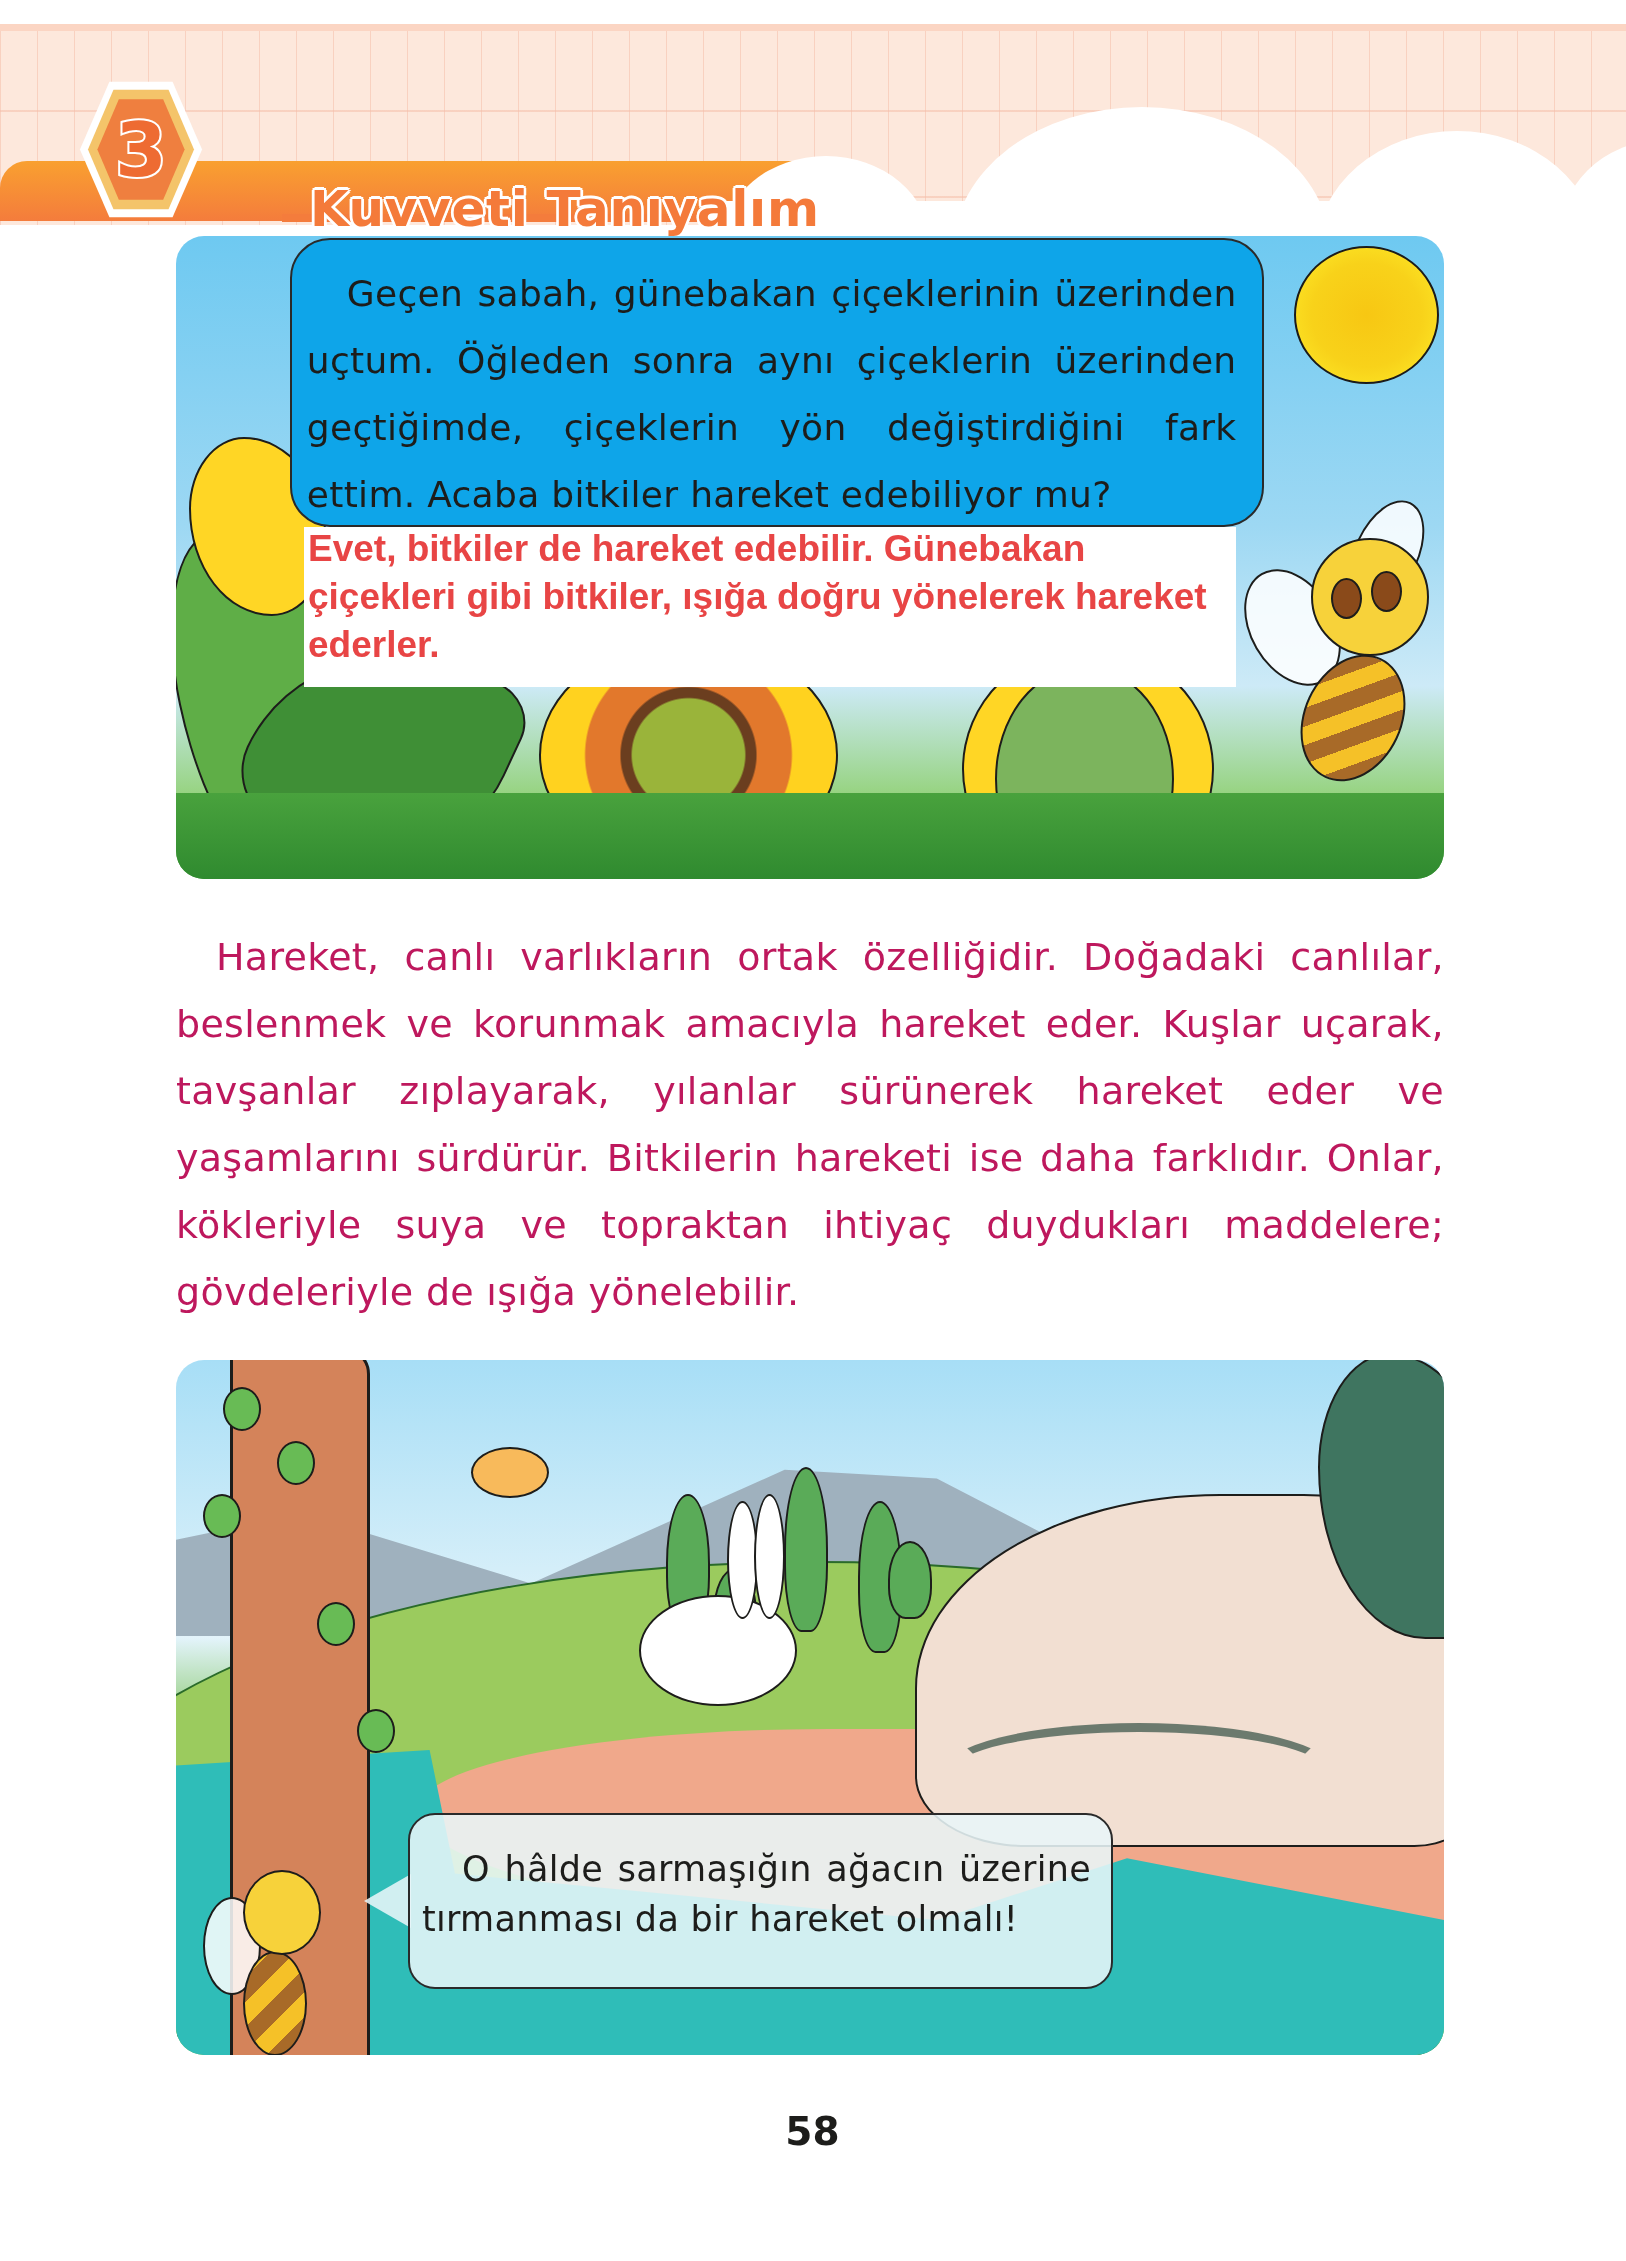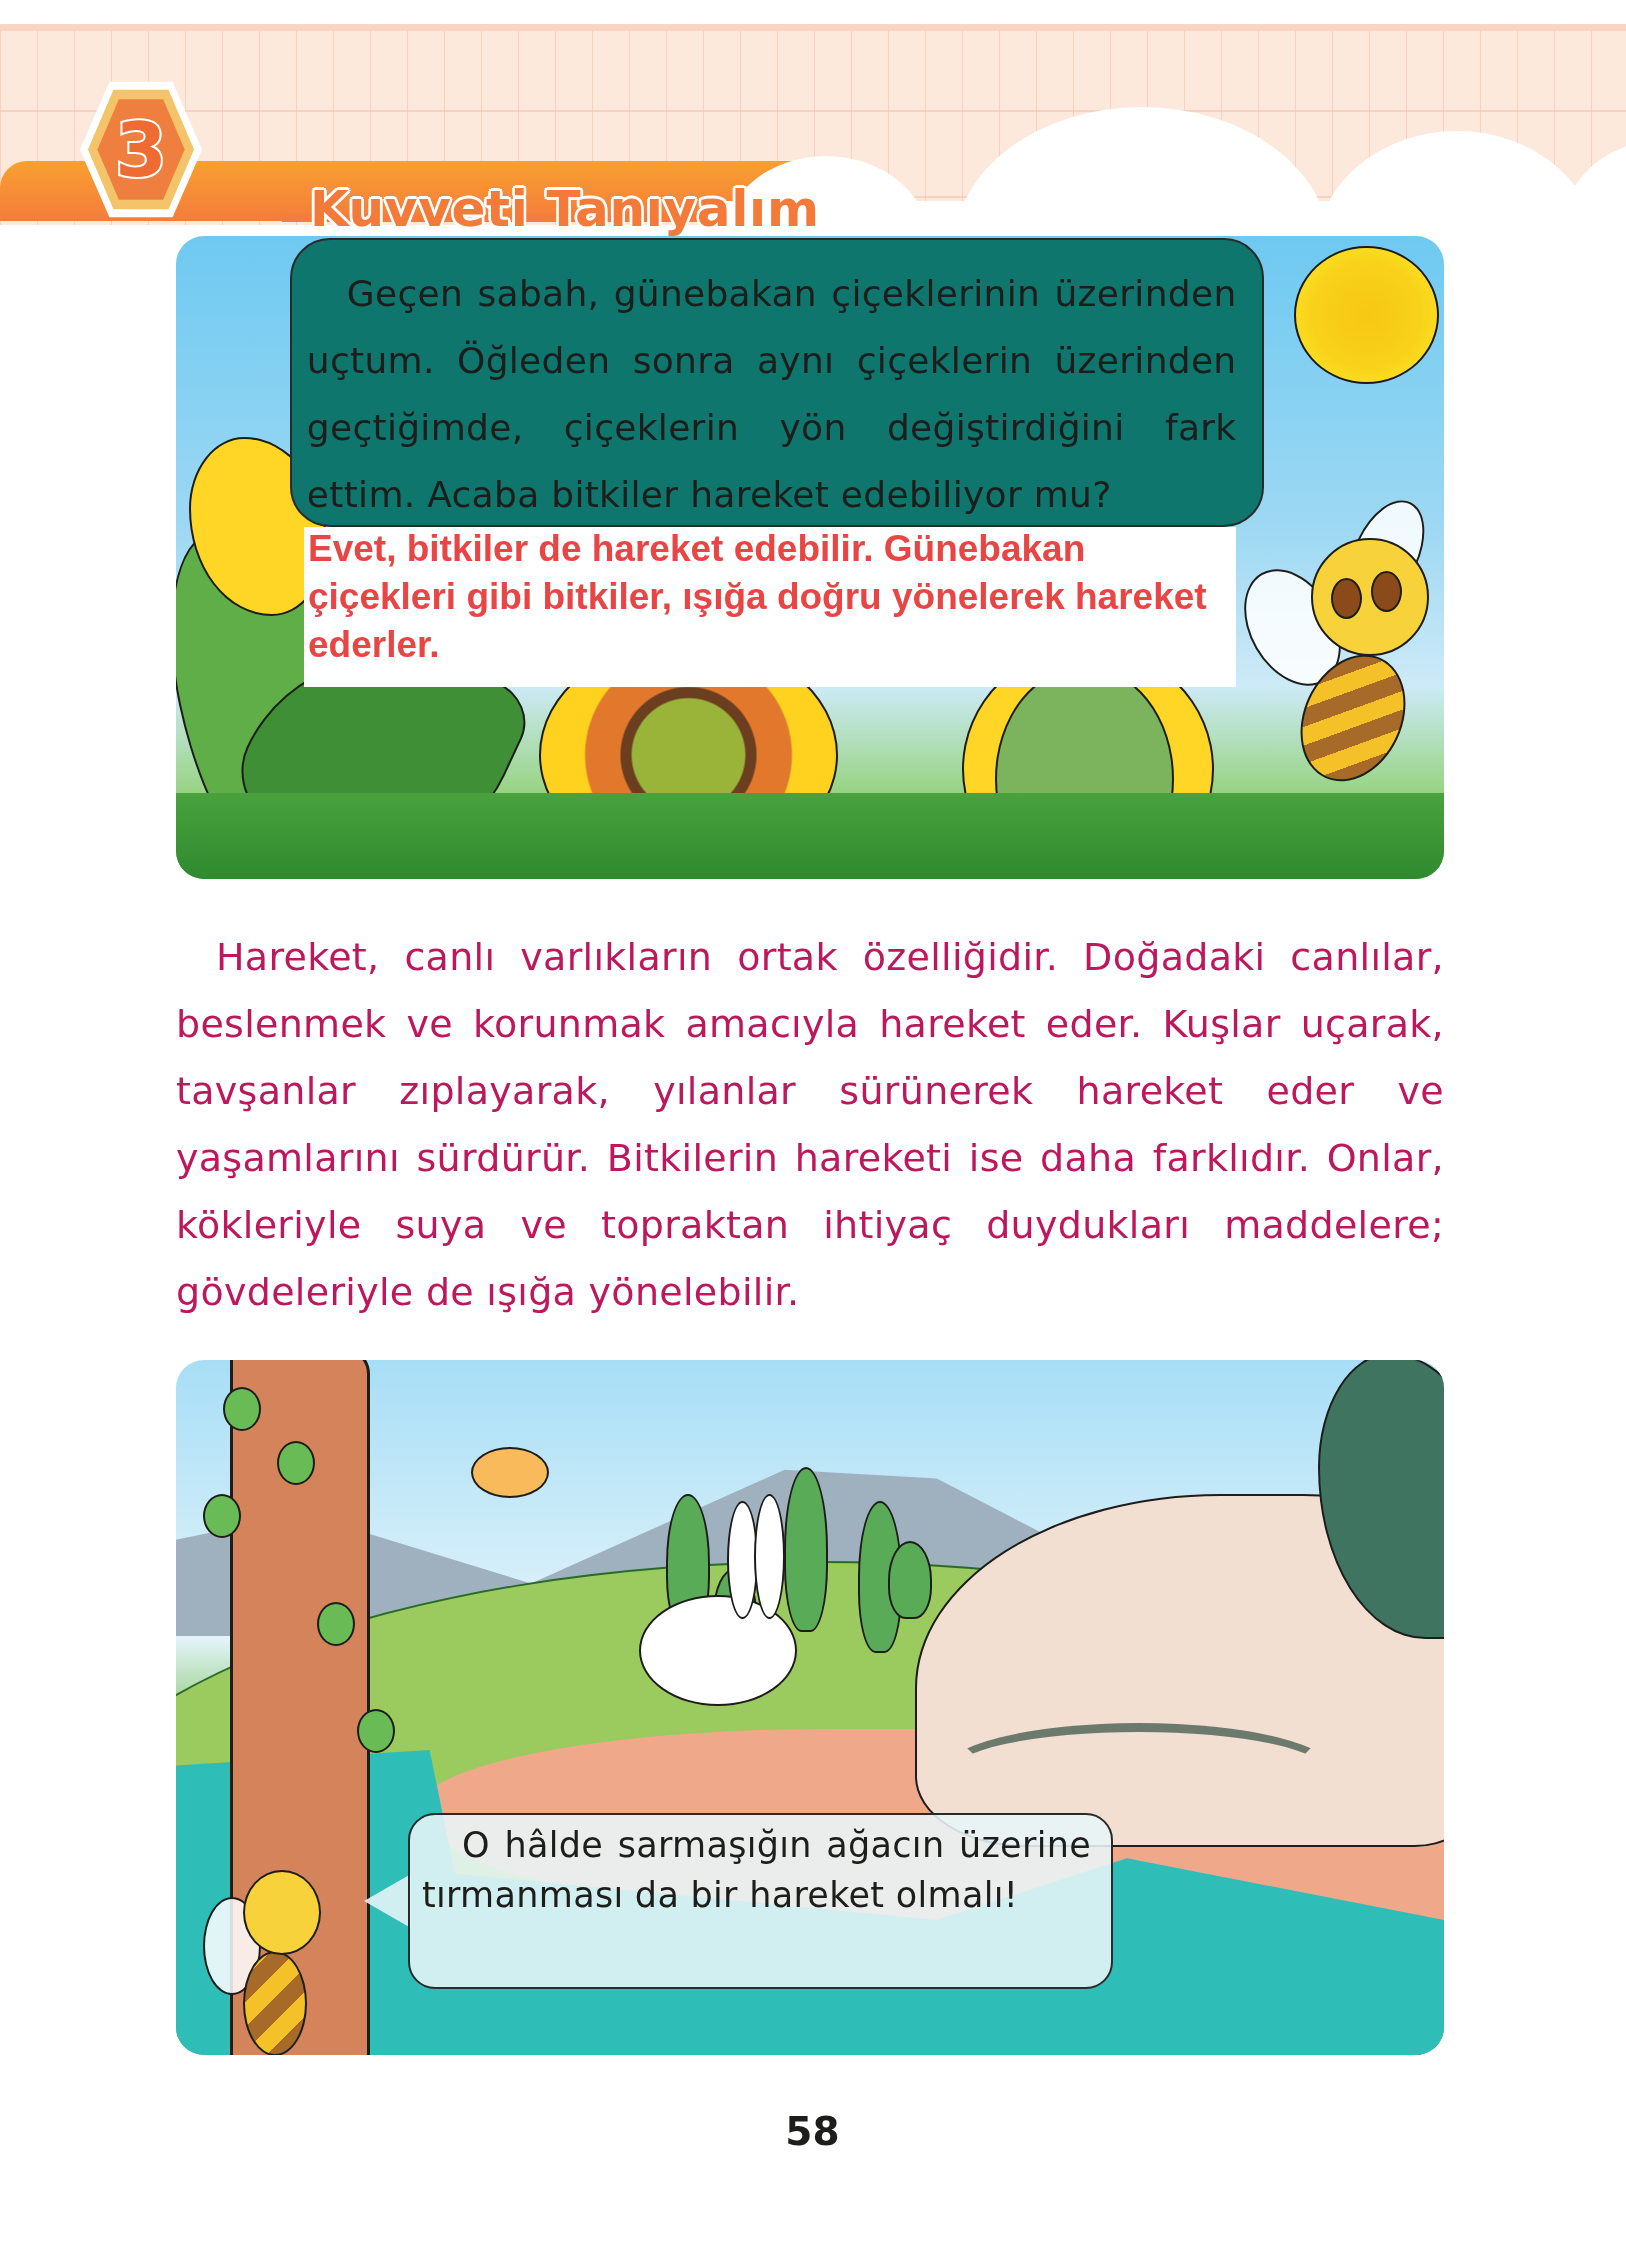--- a/index.html
+++ b/index.html
@@ -32,21 +32,21 @@
                  2px 2px 0 #fff, -2px -2px 0 #fff, 2px -2px 0 #fff, -2px 2px 0 #fff; margin-top: 48px; }
 
   
   .panel { position:absolute; overflow:hidden; border-radius:28px; }
   .panel-top { left:176px; top:236px; width:1268px; height:643px;
     background:linear-gradient(#6ec9f1 0%, #9dd8f3 45%, #cdeaf7 70%, #8ccf6a 90%, #3f9a3a 100%); }
   .sun { position:absolute; left:1294px; top:246px; width:141px; height:134px; border-radius:50%;
     background:radial-gradient(#f7c713 0%, #f8d21a 55%, #ffee2a 100%); border:2.7px solid #1b1b1b; }
 
   .speech-top { position:absolute; left:290px; top:238px; width:974px; height:289px;
-    background:#0f766e; border:2px solid #2a2a2a; border-radius:40px; box-sizing:border-box;
+    background:#0ea5e9; border:2px solid #2a2a2a; border-radius:40px; box-sizing:border-box;
     padding:20px 25.5px 0 14.8px; }
   .speech-top-text { font-family:"DejaVu Sans", sans-serif; font-size:36px; line-height:67px;
     text-align:justify; color:#1d1d1b; letter-spacing:0.3px; }
   .indent { display:inline-block; width:40px; }
 
   .answer-box { position:absolute; left:304px; top:527px; width:932px; height:160px; background:#ffffff; }
   .answer-text { position:absolute; left:308px; top:525px; width:927px; font-family:"Liberation Sans", sans-serif;
     font-weight:bold; font-size:37px; line-height:48px; color:#e84545; }
 
   
@@ -77,21 +77,21 @@
   .tree-dark { position:absolute; background:#3f7560; border-radius:40% 60% 30% 60%; border:2.7px solid #1d1d1b; }
   .cypress { position:absolute; background:#5aab58; border-radius:50% 50% 40% 40%; border:2px solid #1d1d1b; }
   .rabbit { position:absolute; background:#ffffff; border:2.7px solid #1d1d1b; border-radius:50%; }
   .bird { position:absolute; background:#f8ba5b; border:2.7px solid #1d1d1b; border-radius:50%; }
   .snake { position:absolute; border:9.4px solid #6c7a6e; border-color:#6c7a6e transparent transparent transparent; border-radius:50%; }
 
   .speech-bottom { position:absolute; left:408px; top:1813px; width:705px; height:176px;
     background:rgba(232,246,248,0.88); border:2px solid #2a2a2a; border-radius:27px; box-sizing:border-box;
     padding:5.4px 20px 0 12px; }
   .speech-bottom-text { font-family:"DejaVu Sans", sans-serif; font-size:35px; line-height:50px;
-    text-align:justify; color:#1d1d1b; letter-spacing:0.3px; }
+    text-align:justify; color:#1d1d1b; letter-spacing:0.3px;margin-top:24px; }
   .speech-bottom-tail { position:absolute; left:364px; top:1874px; width:0; height:0;
     border-top:27px solid transparent; border-bottom:27px solid transparent; border-right:47px solid rgba(232,246,248,0.88); }
 
   
   .page-number { position:absolute; left:779px; top:2109px; width:67px; text-align:center;
     font-family:"DejaVu Sans", sans-serif; font-size:39px; font-weight:bold; color:#1d1d1b; }
 </style>
 </head>
 <body>
 

